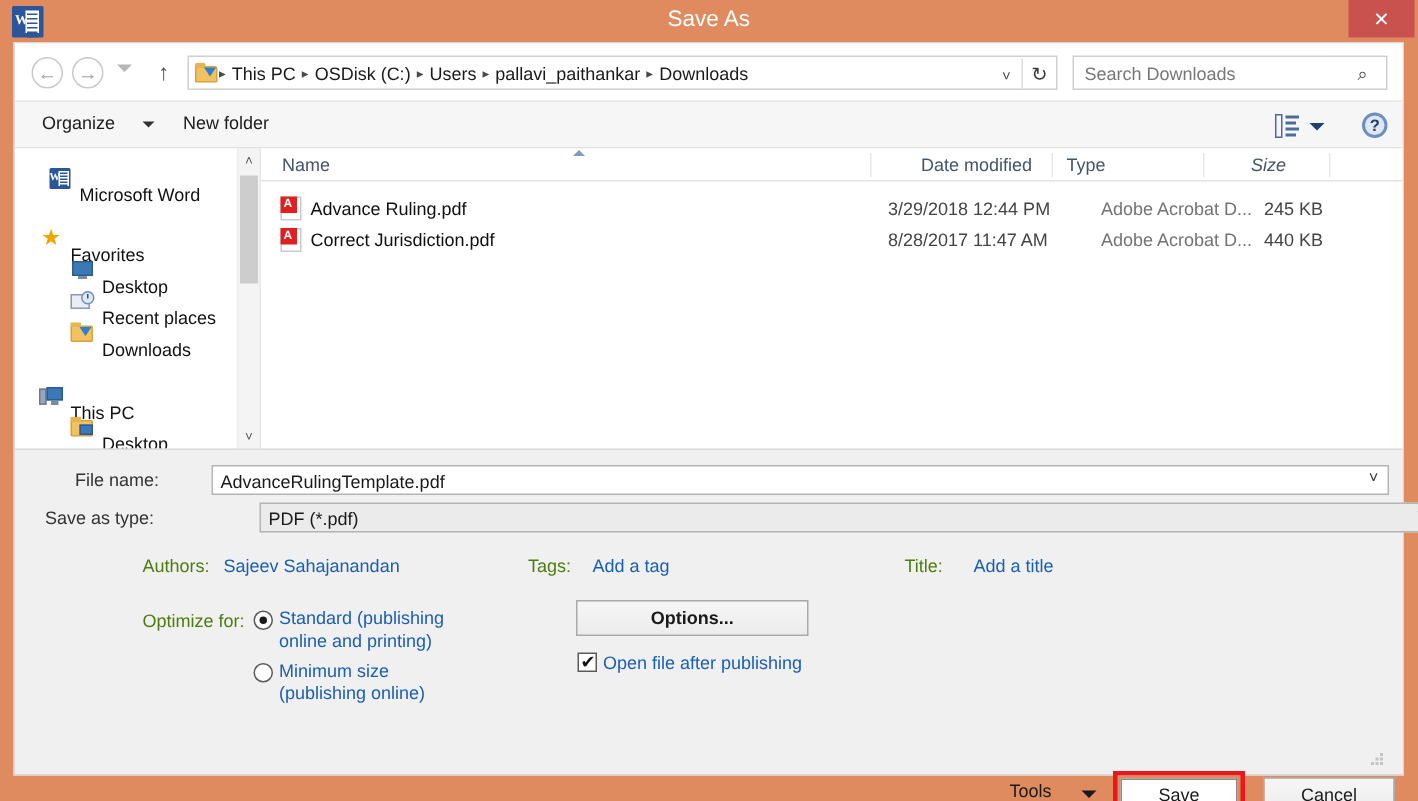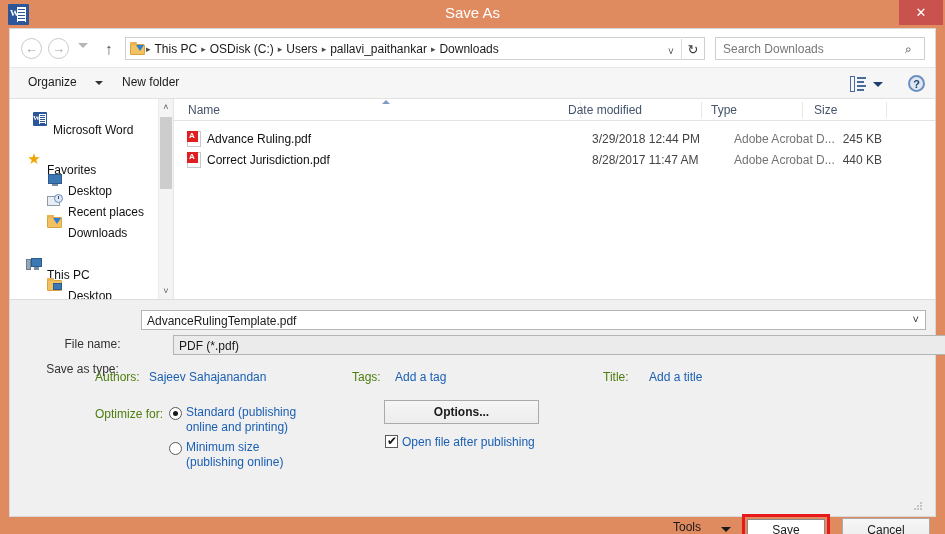--- a/index.html
+++ b/index.html
@@ -498,22 +498,21 @@
     width: 925px;
     height: 217px;
     background: #f0f0f0;
     border-top: 1px solid #dcdcdc;
     box-sizing: border-box;
   }
   .lbl {
     position: absolute;
     font-size: 12px;
     color: #333;
-    text-align: center;
-    margin-top: 24px;
+    text-align: left;
   }
   .fld {
     position: absolute;
     height: 20px;
     border: 1px solid #b4b4b4;
     box-sizing: border-box;
     cursor: pointer;
   }
   .fld .val {
     position: absolute;
@@ -831,25 +830,25 @@
       <div class="thumb"></div>
       <div class="arrow-dn">˅</div>
     </div>
     <div class="pane-divider"></div>
 
     <div class="filelist">
       <div class="col-head">
         <div class="col-h" style="left:14px;">Name</div>
         <div class="sort-arrow" style="left:208px;"></div>
         <div class="col-sep" style="left:406px;"></div>
-        <div class="col-h" style="left:394px;text-align:center;">Date modified</div>
+        <div class="col-h" style="left:440px;text-align:center;">Date modified</div>
         <div class="col-sep" style="left:527px;"></div>
         <div class="col-h" style="left:537px;">Type</div>
         <div class="col-sep" style="left:628px;"></div>
-        <div class="col-h" style="left:640px;">Size</div>
+        <div class="col-h" style="left:660px;font-style:italic;">Size</div>
         <div class="col-sep" style="left:712px;"></div>
       </div>
 
       <div class="frow" style="top:30px;">
         <div class="pdf-ico">
             <div class="red">
               <b>A</b>
             </div>
           </div>
         <div class="f-name">Advance Ruling.pdf</div>

